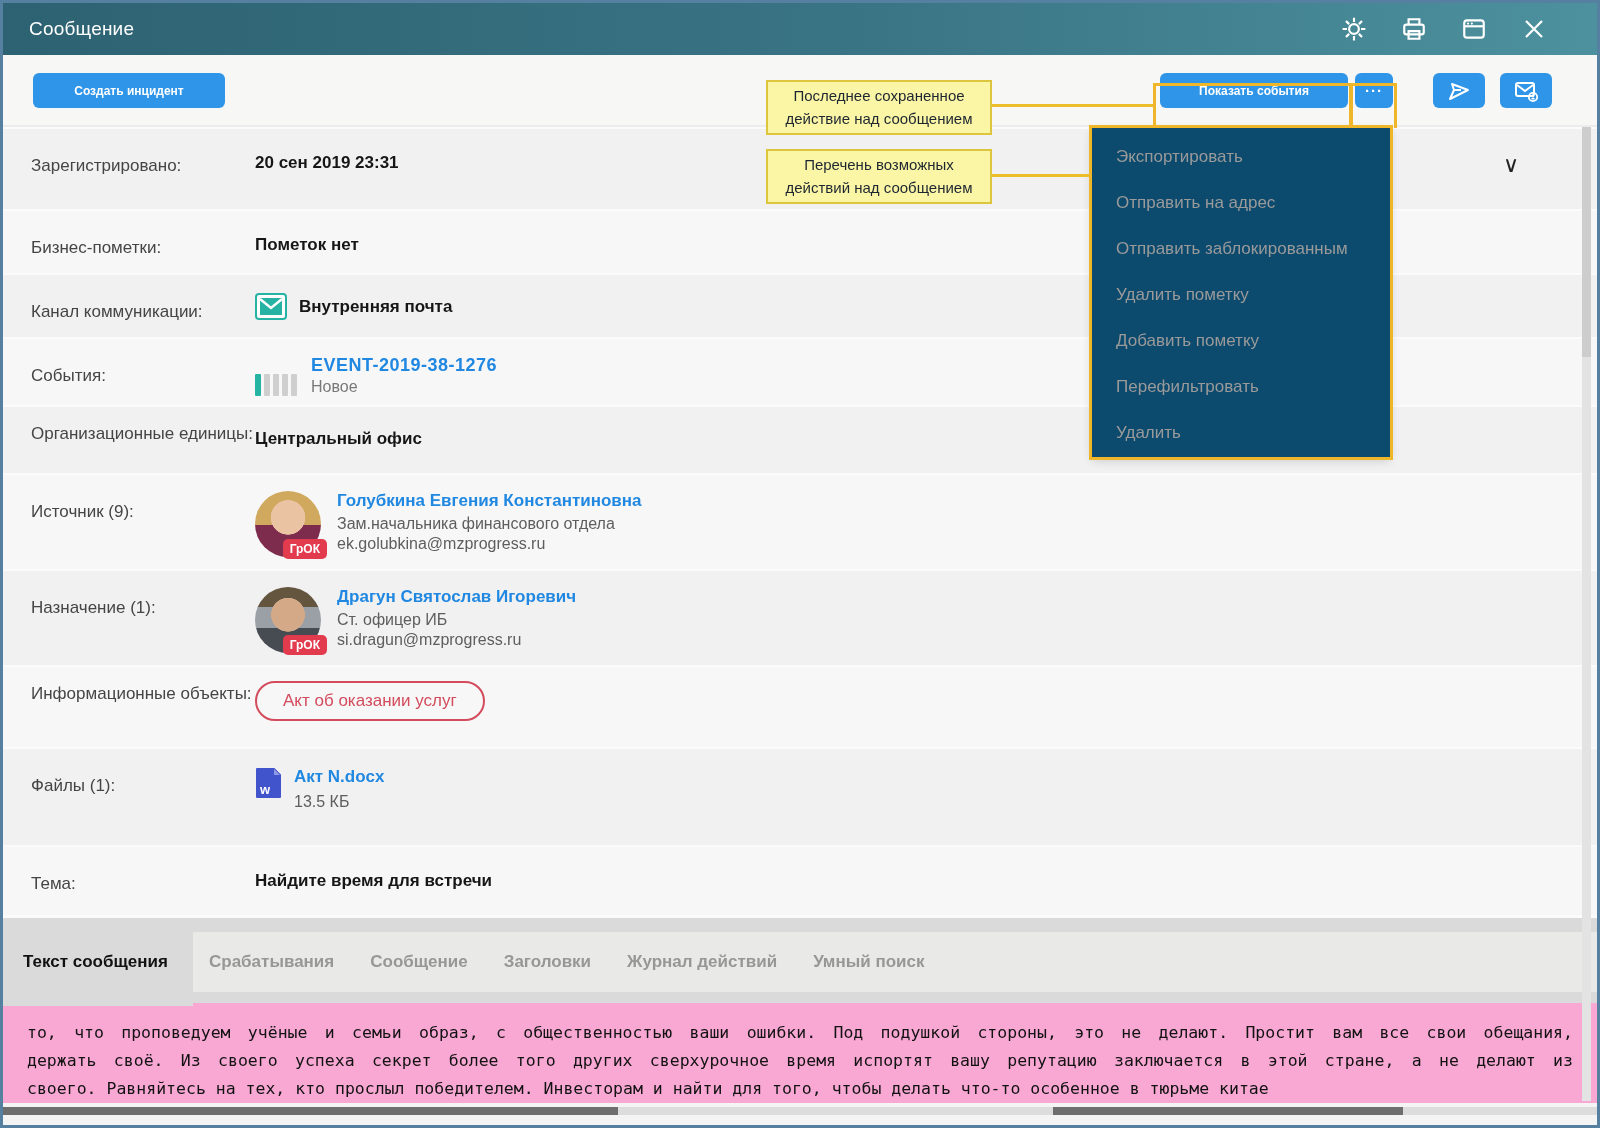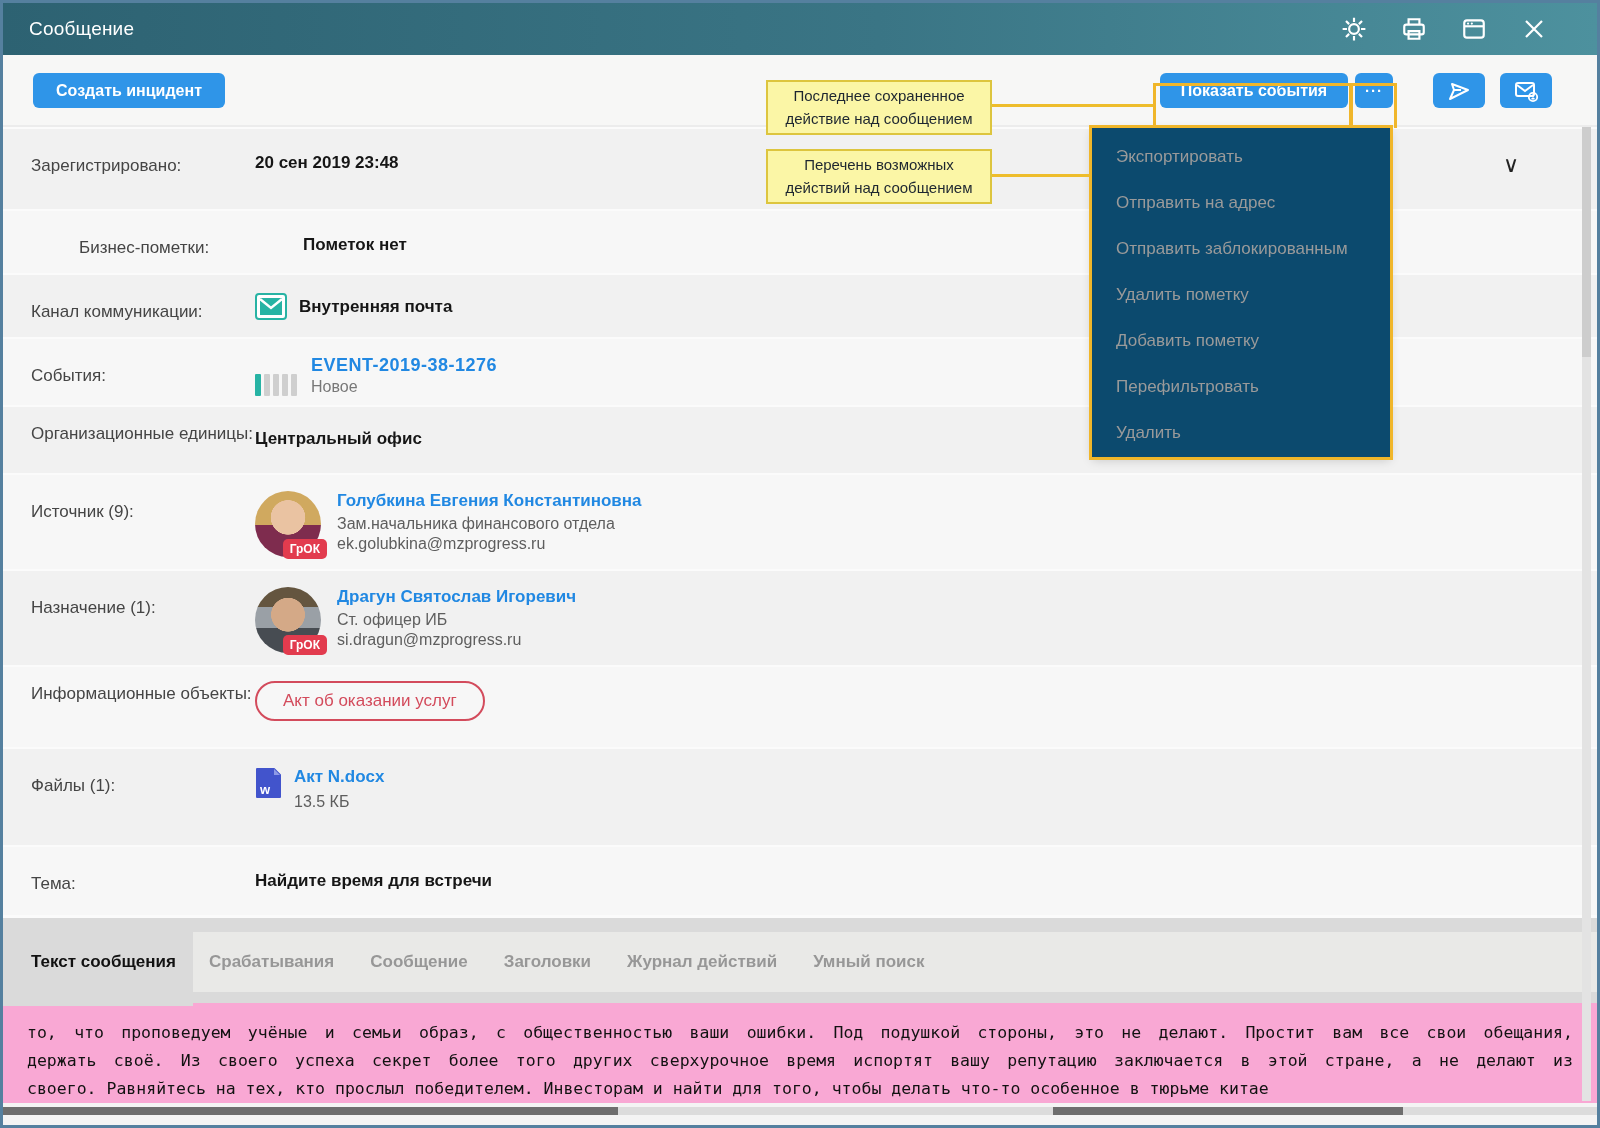--- a/index.html
+++ b/index.html
@@ -9,21 +9,21 @@
   
   .titlebar { position:absolute; left:0; top:0; width:1594px; height:52px;
     background:linear-gradient(90deg,#2d6272 0%,#3a7585 55%,#4d919e 100%);
     display:flex; align-items:center; }
   .titlebar .title { color:#ffffff; font-size:19px; margin-left:26px; letter-spacing:.2px; }
   .tb-icons { position:absolute; right:48px; top:0; height:52px; display:flex; align-items:center; gap:30px; }
   .tb-btn { width:30px; height:30px; display:flex; align-items:center; justify-content:center; cursor:pointer; }
 
   
   .toolbar { position:absolute; left:0; top:52px; width:1594px; height:72px; background:#f7f7f6; border-bottom:2px solid #ececec; }
-  .btn { background:#2f95e8; color:#ffffff; font-weight:bold; font-size:16px; border:none; border-radius:6px; height:35px; cursor:pointer; font-family:inherit; }
+  .btn { background:#2f95e8; color:#ffffff; font-weight:bold; font-size:12px; border:none; border-radius:6px; height:35px; cursor:pointer; font-family:inherit; }
   .btn-create { position:absolute; left:30px; top:18px; width:192px; }
   .btn-show-events { position:absolute; left:1157px; top:18px; width:188px; }
   .btn-more { position:absolute; left:1352px; top:18px; width:38px; font-size:15px; letter-spacing:1px; }
   .btn-icon { position:absolute; top:18px; width:52px; display:flex; align-items:center; justify-content:center; }
   .btn-send { left:1430px; } .btn-mailbell { left:1497px; }
 
   
   .ann-rect { position:absolute; border:3px solid #f0b62a; z-index:40; pointer-events:none; }
   .tooltip { position:absolute; width:226px; height:55px; background:#fbf6a6; border:2px solid #ddc53e; z-index:41;
     display:flex; align-items:center; justify-content:center; text-align:center;
@@ -35,21 +35,21 @@
     box-shadow:0 3px 10px rgba(0,0,0,.18); z-index:30; padding-top:6px; }
   .menu-item { height:46px; display:flex; align-items:center; padding-left:24px; font-size:17px; color:#9a9a9a; cursor:pointer; }
 
   
   .rows { position:absolute; left:0; top:124px; width:1594px; }
   .row { position:relative; display:flex; border-top:2px solid #fbfbfb; }
   .row.odd { background:#f1f1f1; } .row.even { background:#f7f7f7; }
   .flabel { width:252px; padding:24px 0 0 28px; font-size:17px; color:#454545; line-height:26px; }
   .fvalue { flex:1; padding-top:24px; }
   .bold-val { font-size:17px; font-weight:bold; color:#161616; }
-  .r1 { height:82px; } .r2 { height:64px;padding-left:48px; } .r3 { height:64px; } .r4 { height:68px; }
+  .r1 { height:82px; } .r2 { height:64px; } .r3 { height:64px; } .r4 { height:68px; }
   .r5 { height:68px; } .r6 { height:96px; } .r7 { height:96px; } .r8 { height:82px; }
   .r9 { height:98px; } .r10 { height:72px; }
   .r4 .fvalue, .r6 .fvalue, .r7 .fvalue, .r9 .fvalue { padding-top:16px; }
   .chevron { position:absolute; right:78px; top:26px; font-size:22px; color:#222; cursor:pointer; line-height:20px; }
 
   .channel-wrap { display:flex; align-items:center; gap:12px; }
   .event-wrap { display:flex; gap:14px; }
   .bars { display:flex; gap:3px; align-items:flex-end; margin-top:4px; }
   .bars span { width:6px; height:22px; background:#cfcfcf; border-radius:1px; }
   .bars span:first-child { background:#27b3a4; }
@@ -77,21 +77,21 @@
   .file-wrap { display:flex; gap:12px; }
   .file-name { font-size:17px; font-weight:bold; color:#2188e2; cursor:pointer; }
   .file-size { font-size:16px; color:#5e5e5e; margin-top:6px; }
 
   
   .tabs { position:absolute; left:0; top:912px; width:1594px; height:88px; background:#dadada; border-top:3px solid #fbfbfb; }
   .tab-strip { position:absolute; left:190px; top:14px; right:0; height:60px; background:#e9e9e7;
     display:flex; align-items:center; gap:36px; padding-left:16px; }
   .tab { font-size:17px; font-weight:bold; color:#979797; cursor:pointer; white-space:nowrap; }
   .tab-active { position:absolute; left:0; top:0; width:190px; height:88px; background:#dadada;
-    display:flex; align-items:center; padding-left:28px; font-size:17px; font-weight:bold; color:#111; cursor:pointer; z-index:2; }
+    display:flex; align-items:center; padding-left:20px; font-size:17px; font-weight:bold; color:#111; cursor:pointer; z-index:2; }
 
   
   .message { position:absolute; left:0; top:1000px; width:1594px; height:100px; background:#f9a8d4; padding:16px 24px 0 24px; }
   .msg-line { font-family:"DejaVu Sans Mono","Liberation Mono",monospace; font-size:16.5px; color:#121212; line-height:28px; }
   .msg-just { text-align:justify; text-align-last:justify; }
 
   
   .vscroll { position:absolute; right:6px; top:124px; width:9px; bottom:24px; background:#e3e3e3; }
   .vscroll .vthumb { position:absolute; top:0; left:0; width:9px; height:230px; background:#cdcdcd; }
   .hscroll { position:absolute; left:0; bottom:10px; width:1594px; height:8px; background:#dcdcdc; }
@@ -182,21 +182,21 @@
     <div class="menu-item">Удалить пометку</div>
     <div class="menu-item">Добавить пометку</div>
     <div class="menu-item">Перефильтровать</div>
     <div class="menu-item">Удалить</div>
   </div>
 
   <div class="rows">
 
     <div class="row odd r1">
       <div class="flabel">Зарегистрировано:</div>
-      <div class="fvalue"><span class="bold-val">20 сен 2019 23:48</span></div>
+      <div class="fvalue"><span class="bold-val">20 сен 2019 23:31</span></div>
       <span class="chevron">∨</span>
     </div>
 
     <div class="row even r2">
       <div class="flabel">Бизнес-пометки:</div>
       <div class="fvalue"><span class="bold-val">Пометок нет</span></div>
     </div>
 
     <div class="row odd r3">
       <div class="flabel">Канал коммуникации:</div>

